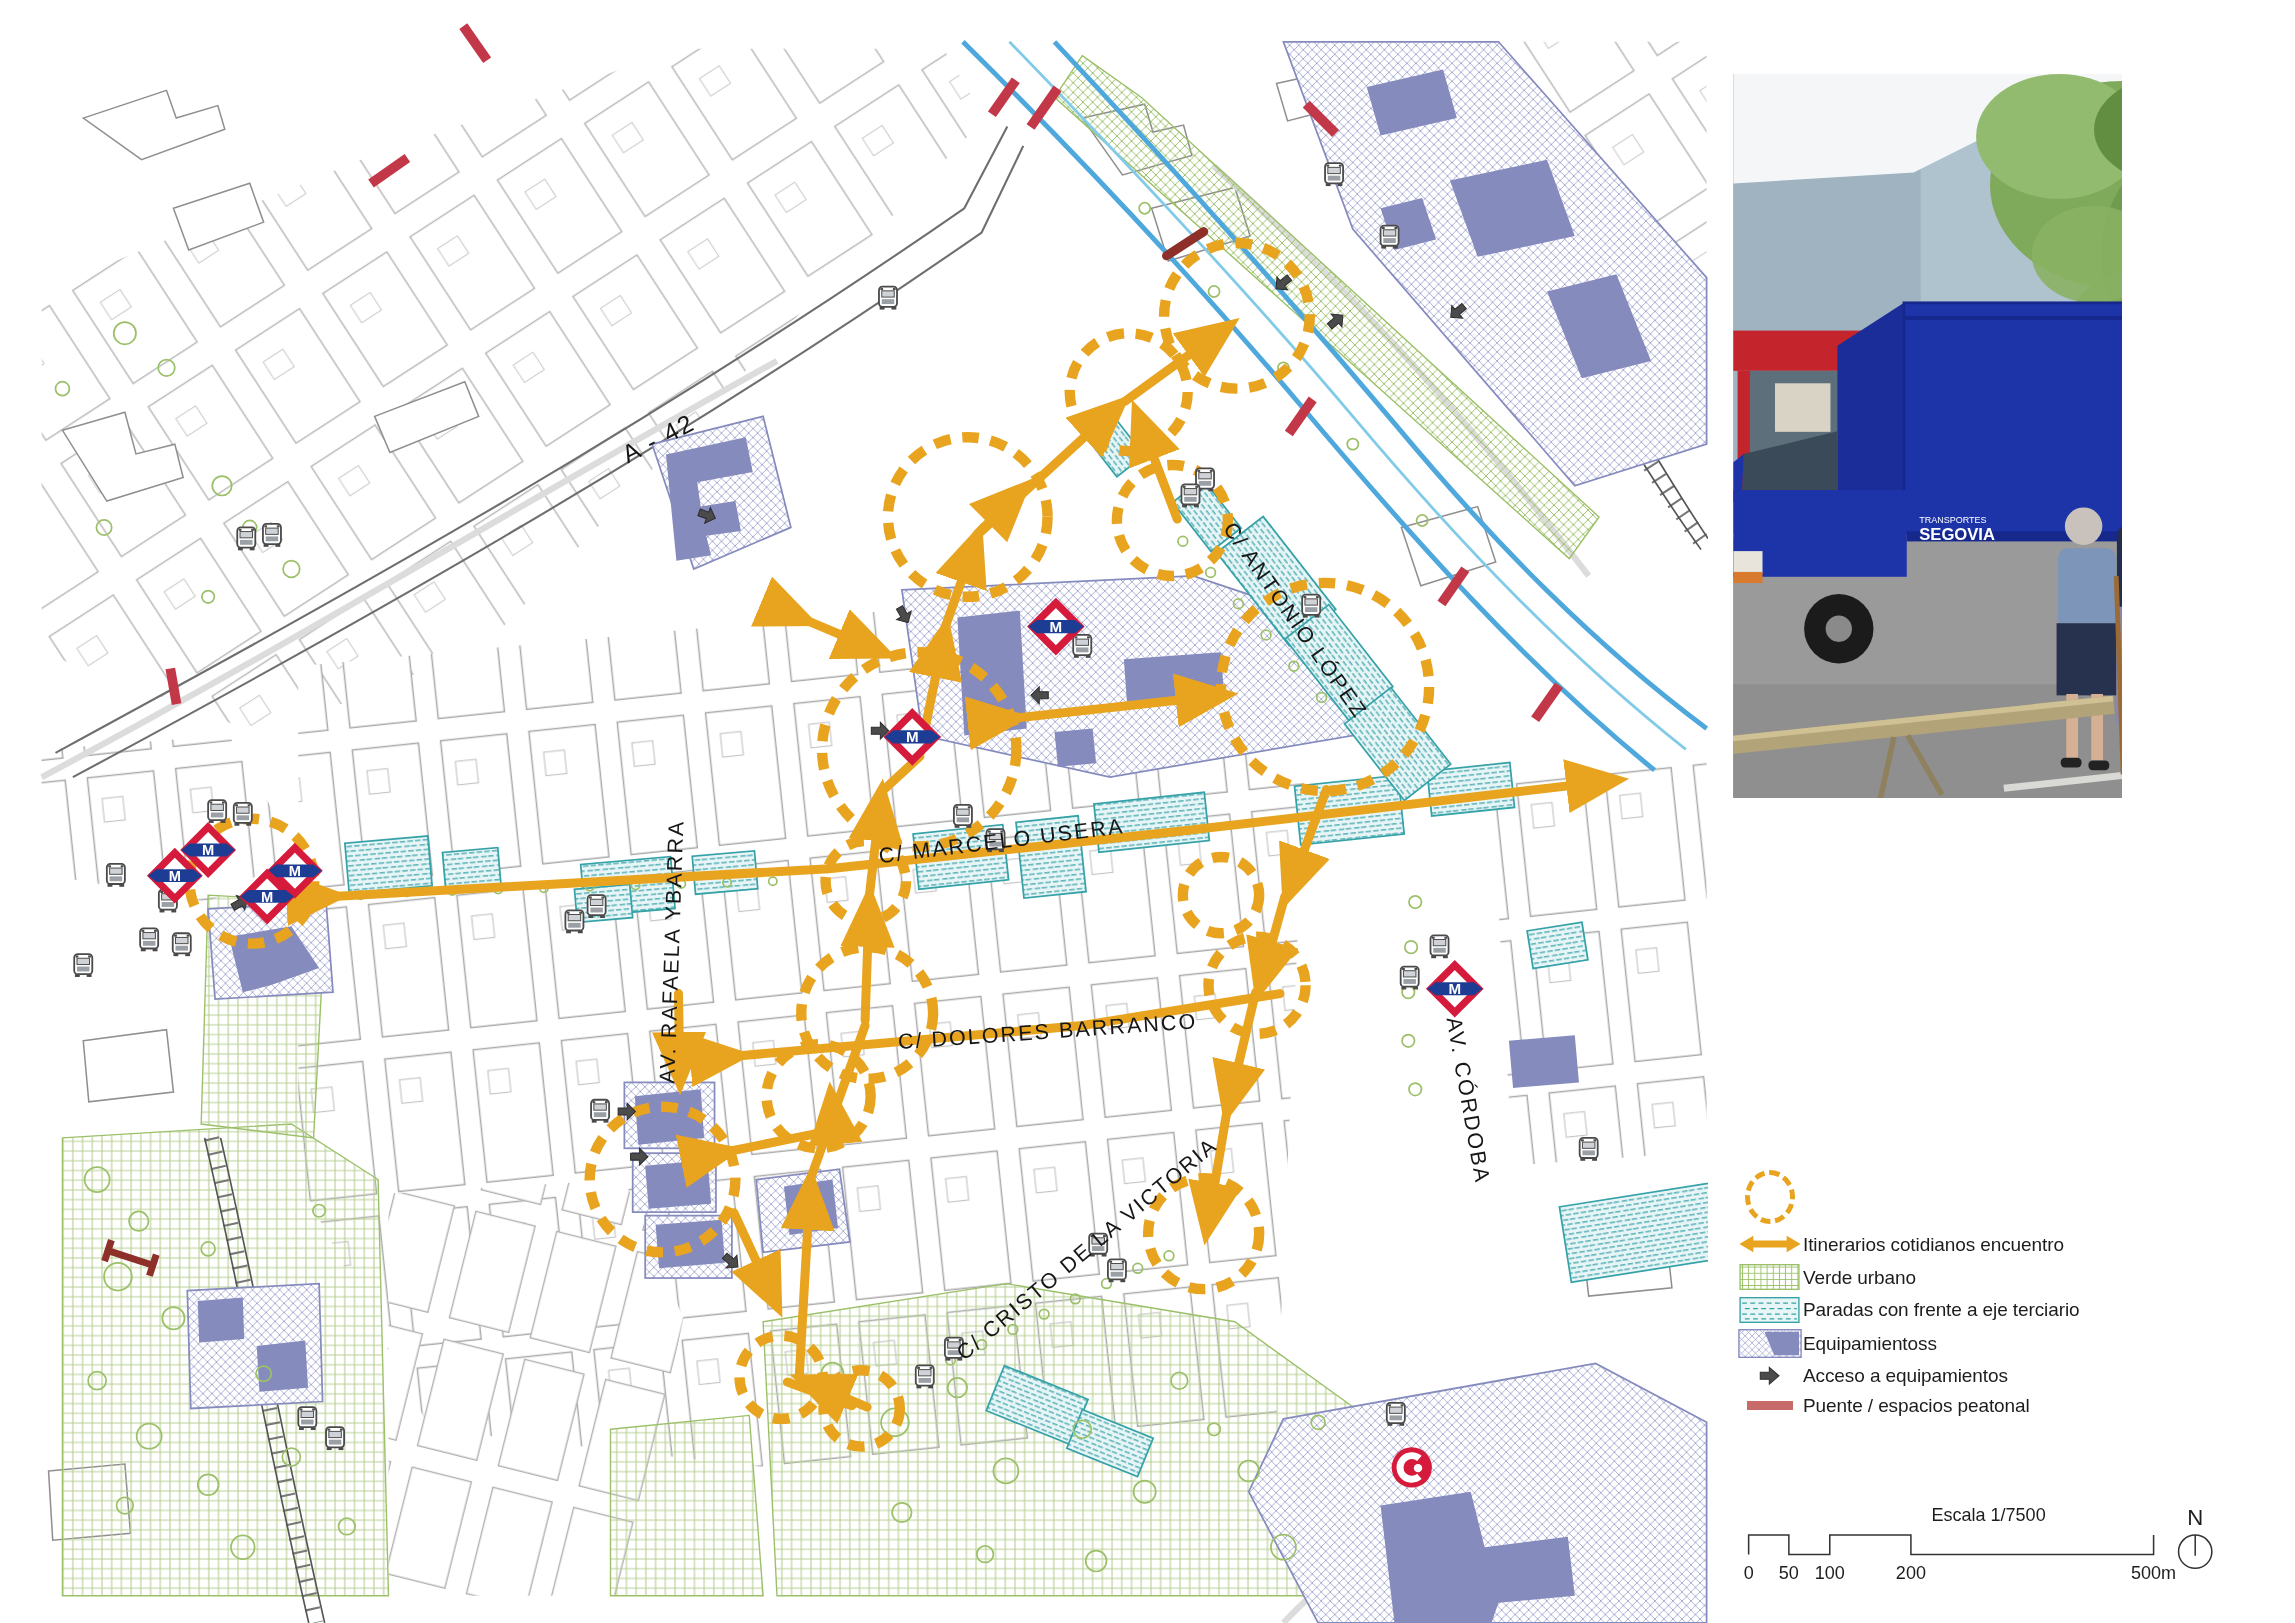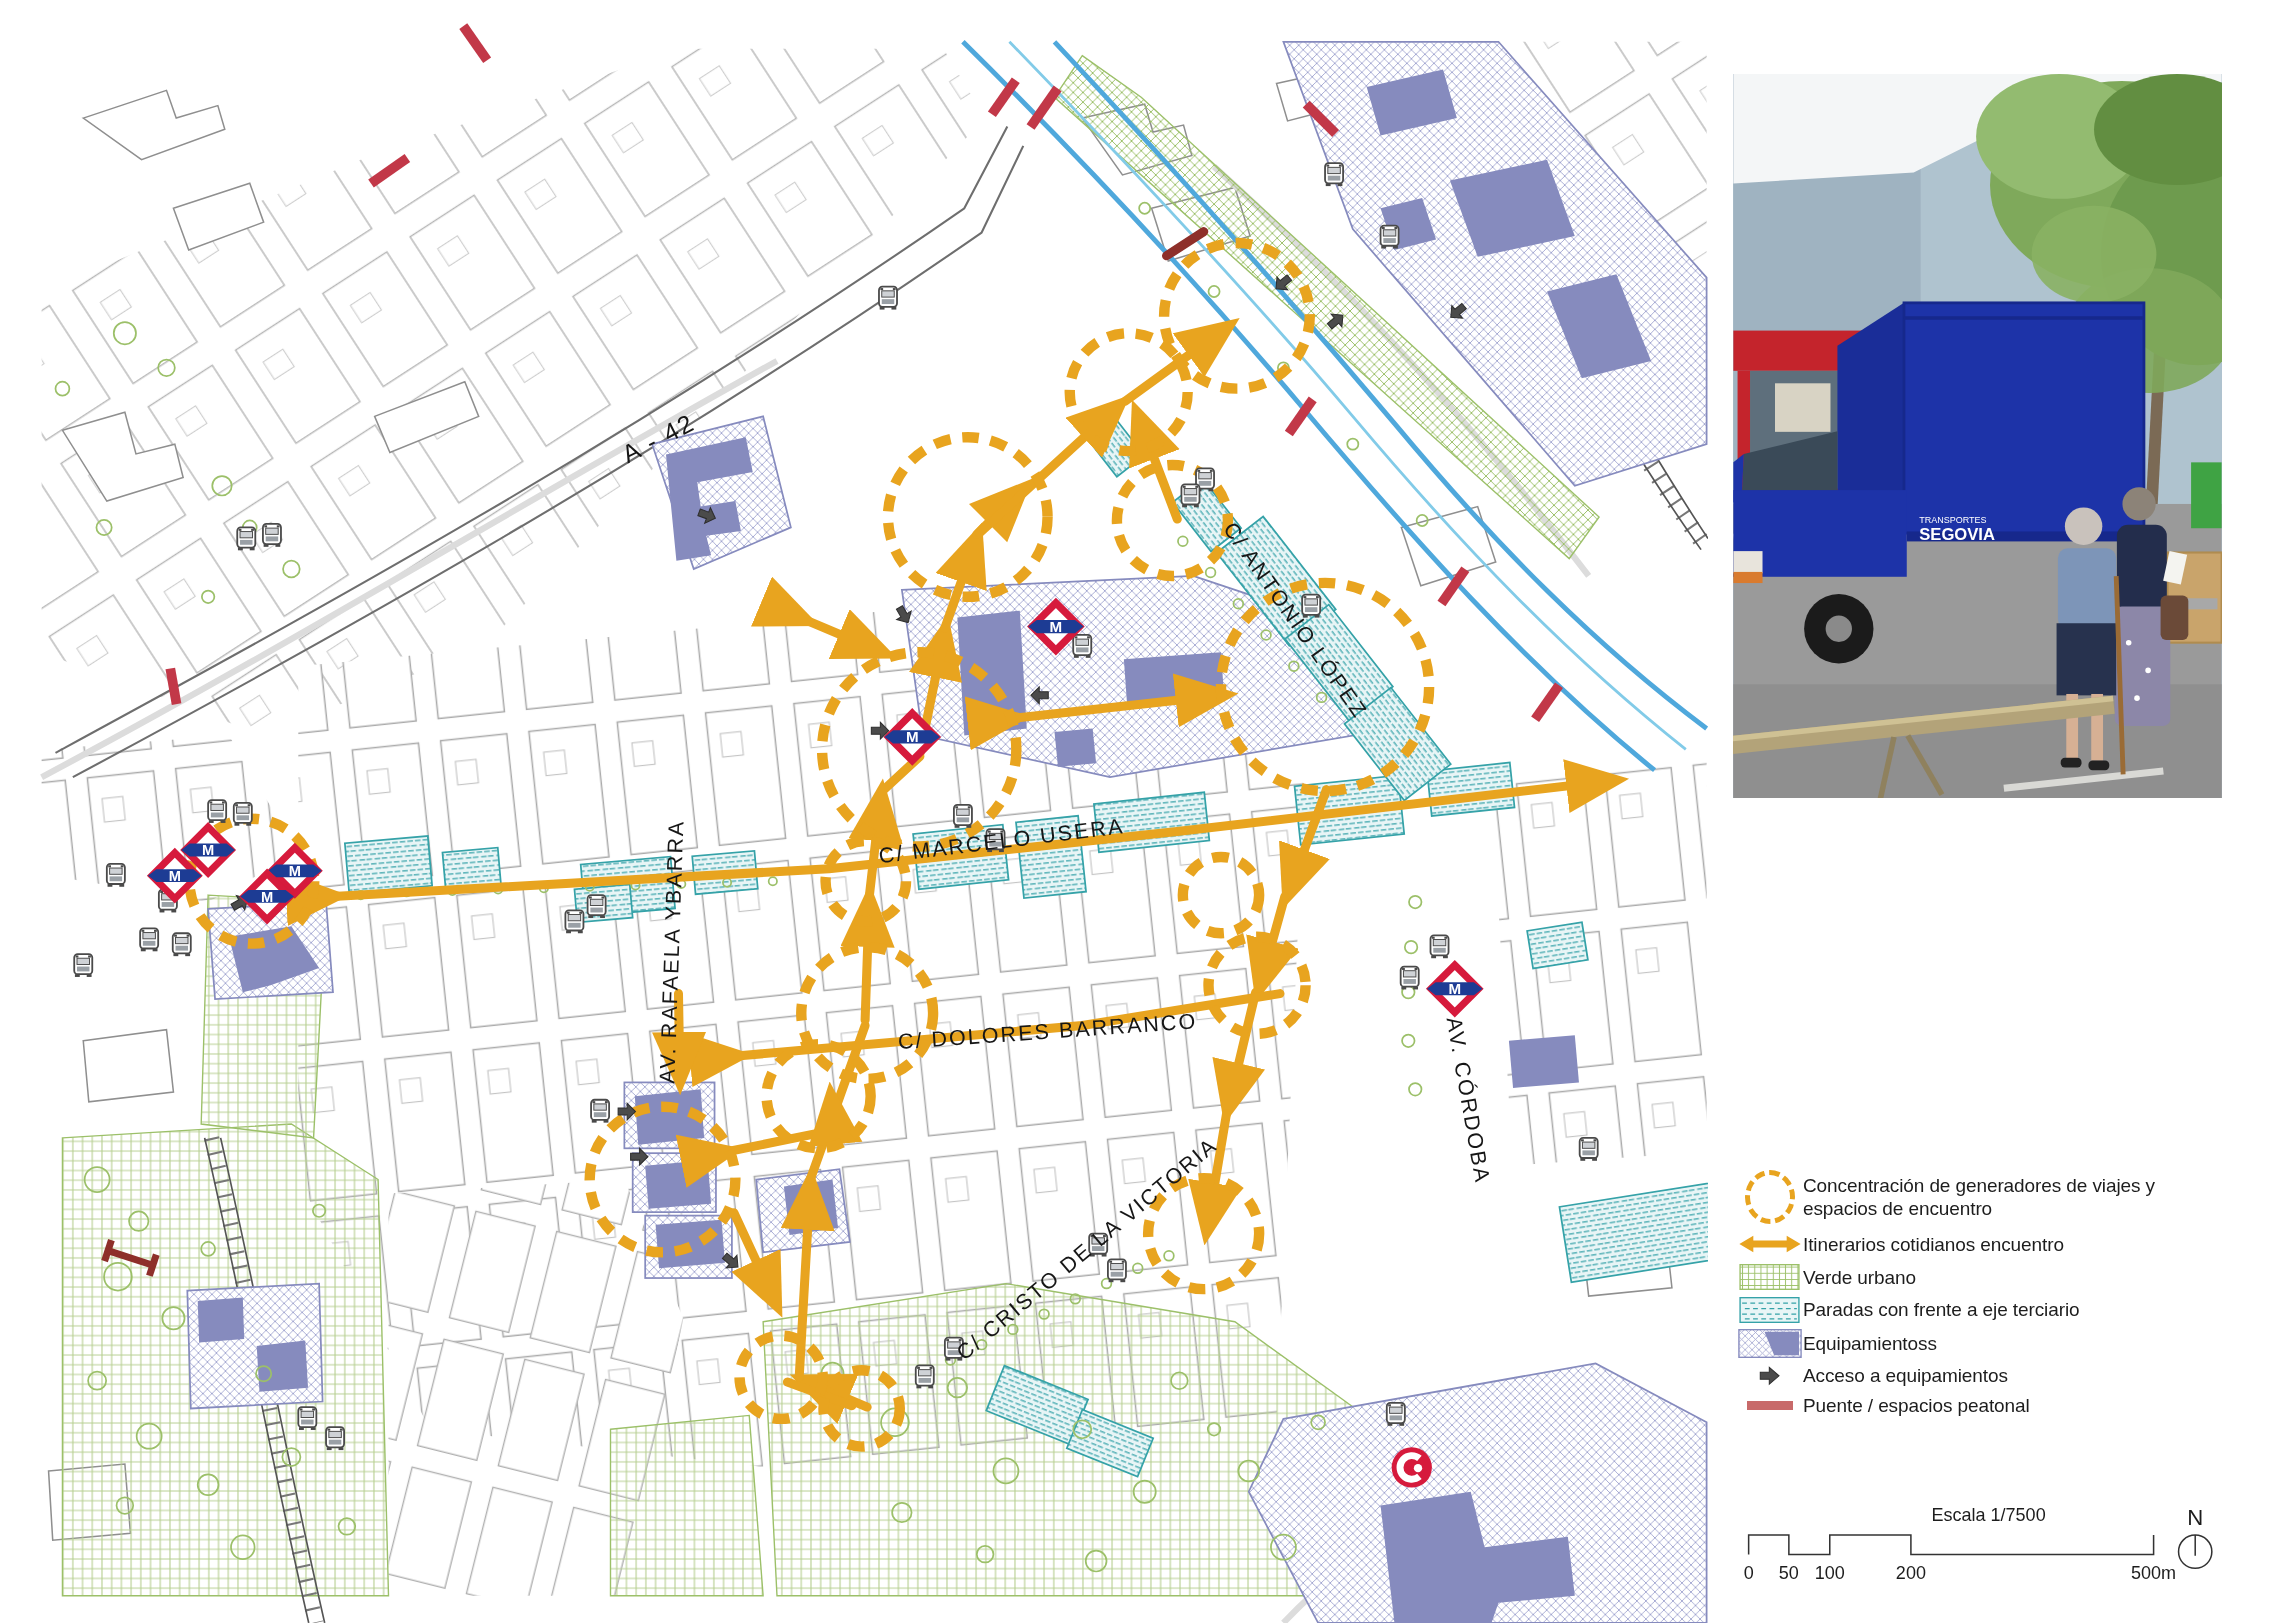--- a/index.html
+++ b/index.html
@@ -1,18 +1,18 @@
 <!DOCTYPE html>
 <html style="font-size:11px"><head>
 <meta charset="utf-8">
 <style>
   html,body{margin:0;padding:0;background:#ffffff;font-family:"Liberation Sans",sans-serif;}
   body{width:2295px;height:1623px;position:relative;overflow:hidden;}
   .map-wrap{position:absolute;left:0;top:0;width:1708px;height:1623px;}
-  .photo{position:absolute;left:1733px;top:74px;width:489px;height:724px;overflow:hidden;background:#AFC3CF;}
+  .photo{position:absolute;left:1733px;top:74px;width:389px;height:724px;overflow:hidden;background:#AFC3CF;}
   .legend{position:absolute;left:1736px;top:1170px;width:507px;}
   .lrow{display:flex;align-items:center;margin-bottom:6.2px;}
   .lrow .ic{width:67px;min-width:67px;display:flex;justify-content:center;align-items:center;}
   .lrow .lt{font-size:19px;color:#1d1d1d;line-height:1.22;letter-spacing:-0.1px;}
   .dashed-circle{width:40px;height:44px;border:5.6px dashed #E8A41F;border-radius:50%;}
   .bridge-bar{width:46px;height:9px;background:#C86A6A;}
   .scalebar{position:absolute;left:1732px;top:1492px;}
   svg text.stlbl{fill:#161616;letter-spacing:3px;}
   .route{stroke:#E8A41F;stroke-width:13;fill:none;stroke-linecap:round;stroke-linejoin:round;}
   .dc{fill:none;stroke:#E8A41F;stroke-width:15;stroke-dasharray:24 17;}
@@ -498,21 +498,20 @@
     <line x1="250" y1="954" x2="290" y2="1044" stroke="#8F815E" stroke-width="8"></line>
   </g>
 </svg>
 </div>
 
 <div class="legend">
   <div class="lrow">
     <div class="ic">
         <div class="dashed-circle"></div>
       </div>
-    <div class="lt" style="width:375px">Concentración de generadores de viajes y espacios de encuentro</div>
   </div>
   <div class="lrow">
     <div class="ic">
         <svg width="64" height="28" viewBox="0 0 92 40">
       <line x1="16" y1="20" x2="76" y2="20" stroke="#E8A41F" stroke-width="10"></line>
       <polygon points="2,20 22,8 22,32" fill="#E8A41F"></polygon>
       <polygon points="90,20 70,8 70,32" fill="#E8A41F"></polygon>
     </svg>
       </div>
     <div class="lt">Itinerarios cotidianos encuentro</div>

